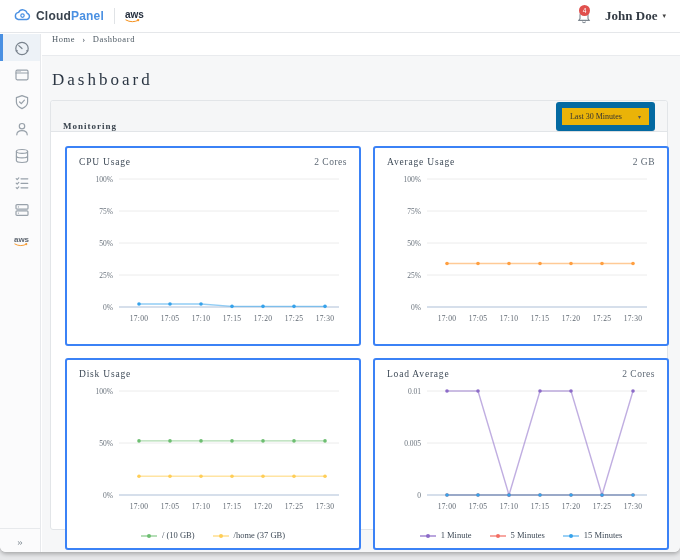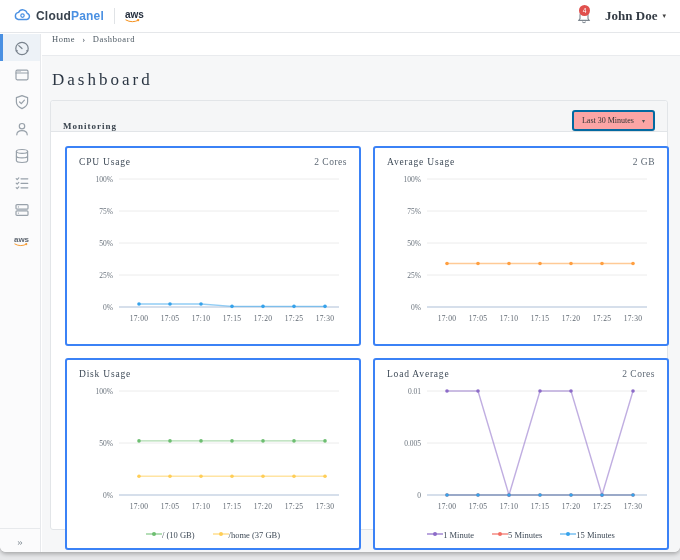--- a/index.html
+++ b/index.html
@@ -54,36 +54,36 @@
   .crumb-sep { color:#6a737d; font-size:9px; font-weight:bold; }
   .content { flex:1; background:#f6f7f8; padding:8px 12px 10px 8px; overflow:hidden; }
   .page-title { font-size:17px; font-weight:500; letter-spacing:3px; color:#2c3744;
                 margin:6px 0 10px 2px; }
 
   .panel { background:#fff; border:1px solid #e2e5e8; border-radius:3px; height:430px; }
   .panel-head { background:#f5f6f7; border-bottom:1px solid #e2e5e8; border-radius:3px 3px 0 0;
                 padding:0 12px; height:31px; display:flex; align-items:flex-end;
                 justify-content:space-between; }
   .panel-title { font-size:9px; font-weight:bold; letter-spacing:1px; color:#3a444e; }
-  .range-select { background:#fca5a5; border:2px solid #0369a1; border-radius:3px;
+  .range-select { background:#eab308; border:6px solid #0369a1; border-radius:3px;
                   padding:4px 8px; font-size:8px; color:#333; display:flex;
-                  align-items:center; gap:8px; cursor:pointer;
+                  align-items:center; gap:16px; cursor:pointer;
                   box-shadow:0 1px 1px rgba(0,0,0,.04); }
   .range-select .caret { font-size:6px; color:#555; }
 
   .charts-grid { display:grid; grid-template-columns:1fr 1fr; gap:12px; padding:14px; }
   .chart-card { border:2px solid #3b82f6; border-radius:3px; background:#fff;
                 padding:9px 12px 5px; }
   .chart-head { display:flex; justify-content:space-between; align-items:baseline;
                 margin-bottom:2px; }
   .chart-title { font-size:9.5px; color:#3e4a57; letter-spacing:.8px; }
   .chart-annotation { font-size:9.5px; color:#5c6773; letter-spacing:.5px; }
   .chart-legend { display:flex; justify-content:center; align-items:center; gap:18px;
                   font-size:8.5px; color:#3e4a57; height:16px; }
-  .legend-item { display:flex; align-items:flex-start; }
+  .legend-item { display:flex; align-items:flex-end; gap:5px; }
 </style>
 </head>
 <body>
 
 <div class="app">
 
   <div class="topbar">
     <div class="logo">
       <span>
         <svg width="17" height="13" viewBox="0 0 17 13">

